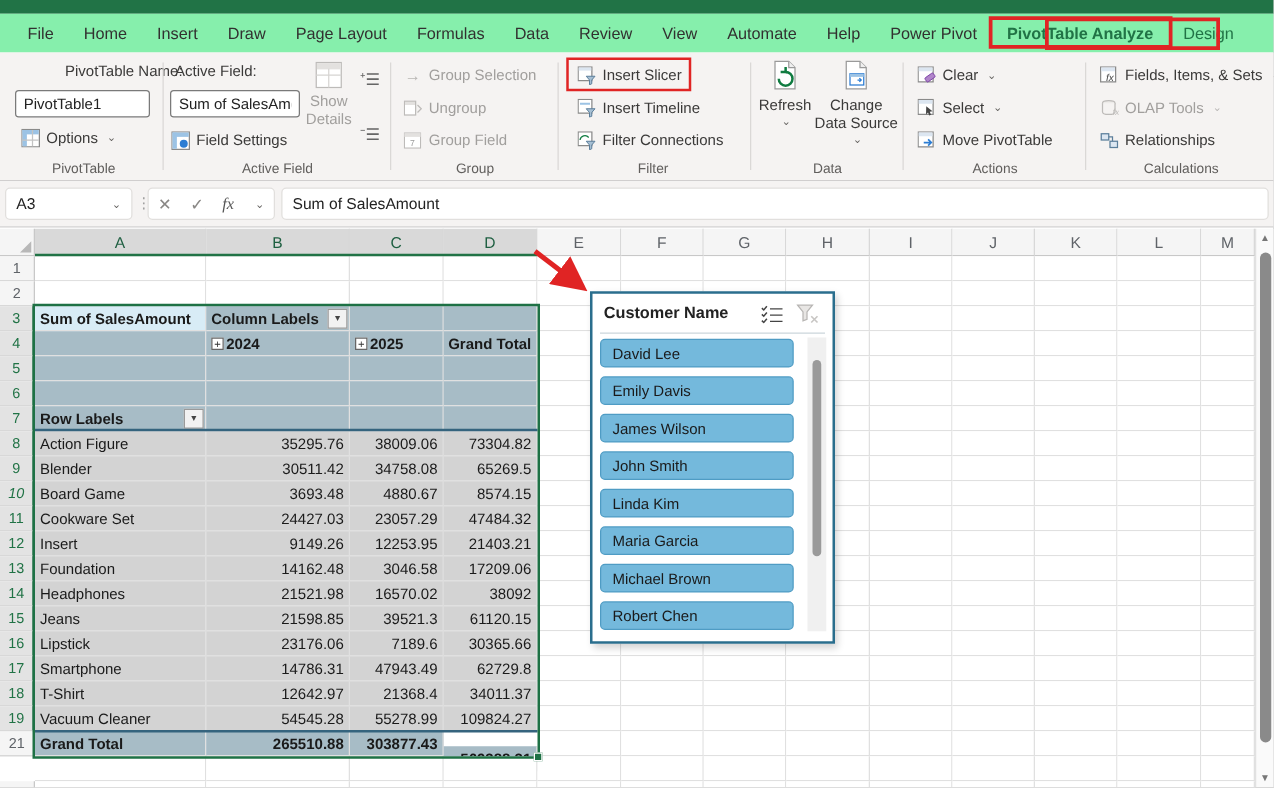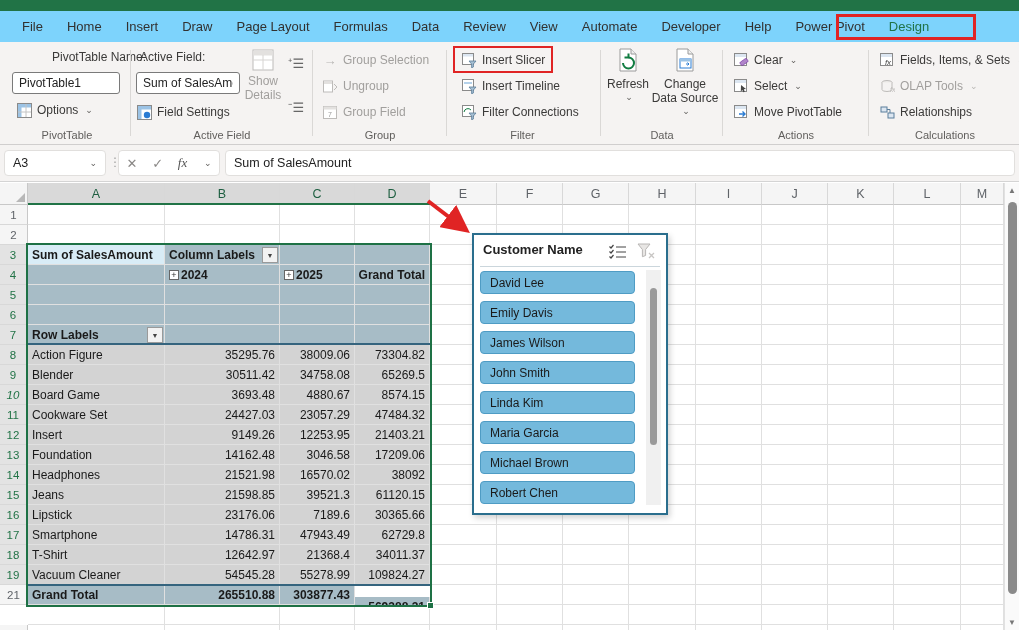--- a/index.html
+++ b/index.html
@@ -3,21 +3,21 @@
 <meta charset="utf-8">
 <style>
   * { margin:0; padding:0; box-sizing:border-box; font-family:"Liberation Sans", sans-serif; }
   body { background:#888; }
   .screen { position:relative; width:1019px; height:630px; background:#fff; overflow:hidden; }
 
   
   .titlebar { position:absolute; left:0; top:0; width:100%; height:11px; background:#217346; }
 
   
-  .menubar { position:absolute; left:0; top:11px; width:100%; height:31px; background:#7dd3fc; display:flex; align-items:center; padding-left:10px; overflow:hidden; }
+  .menubar { position:absolute; left:0; top:11px; width:100%; height:31px; background:#86efac; display:flex; align-items:center; padding-left:10px; overflow:hidden; }
   .tab { font-size:13px; color:#323130; padding:0 12px; height:100%; display:flex; align-items:center; position:relative; white-space:nowrap; cursor:default; }
   .tab.active { color:#217346; font-weight:bold; }
   .tab.contextual { color:#217346; }
   .tab.annotated::after { content:""; position:absolute; top:2px; bottom:3px; left:-3px; right:-3px; border:3px solid #E02424; }
 
   
   .ribbon { position:absolute; left:0; top:42px; width:100%; height:103px; background:#F5F3F2; border-bottom:1px solid #D0CECE; font-size:12px; color:#3b3a39; }
   .glabel { position:absolute; bottom:3px; font-size:11px; color:#605E5C; text-align:center; }
   .vdiv { position:absolute; top:8px; height:86px; width:1px; background:#DAD8D6; }
   .tbox { position:absolute; height:22px; border:1px solid #7a7a7a; border-radius:3px; background:#fff; font-size:12px; padding:2px 6px; color:#222; width:108px; }
@@ -89,23 +89,23 @@
       <div class="tab">File</div>
       <div class="tab">Home</div>
       <div class="tab">Insert</div>
       <div class="tab">Draw</div>
       <div class="tab">Page Layout</div>
       <div class="tab">Formulas</div>
       <div class="tab">Data</div>
       <div class="tab">Review</div>
       <div class="tab">View</div>
       <div class="tab">Automate</div>
-      <div class="tab">Developer</div>
       <div class="tab">Help</div>
       <div class="tab">Power Pivot</div>
+      <div class="tab active annotated">PivotTable Analyze</div>
       <div class="tab contextual">Design</div>
     </div>
 
   <div class="ribbon">
 
     <div class="rlbl" style="left:16px;top:8px;margin-left:36px;">PivotTable Name:</div>
     <input class="tbox" style="left: 12px; top: 30px;" value="PivotTable1">
     <div class="sbtn" style="left:16px;top:60px;">
       <span class="ic">
           <svg width="15" height="15" viewBox="0 0 15 15">

